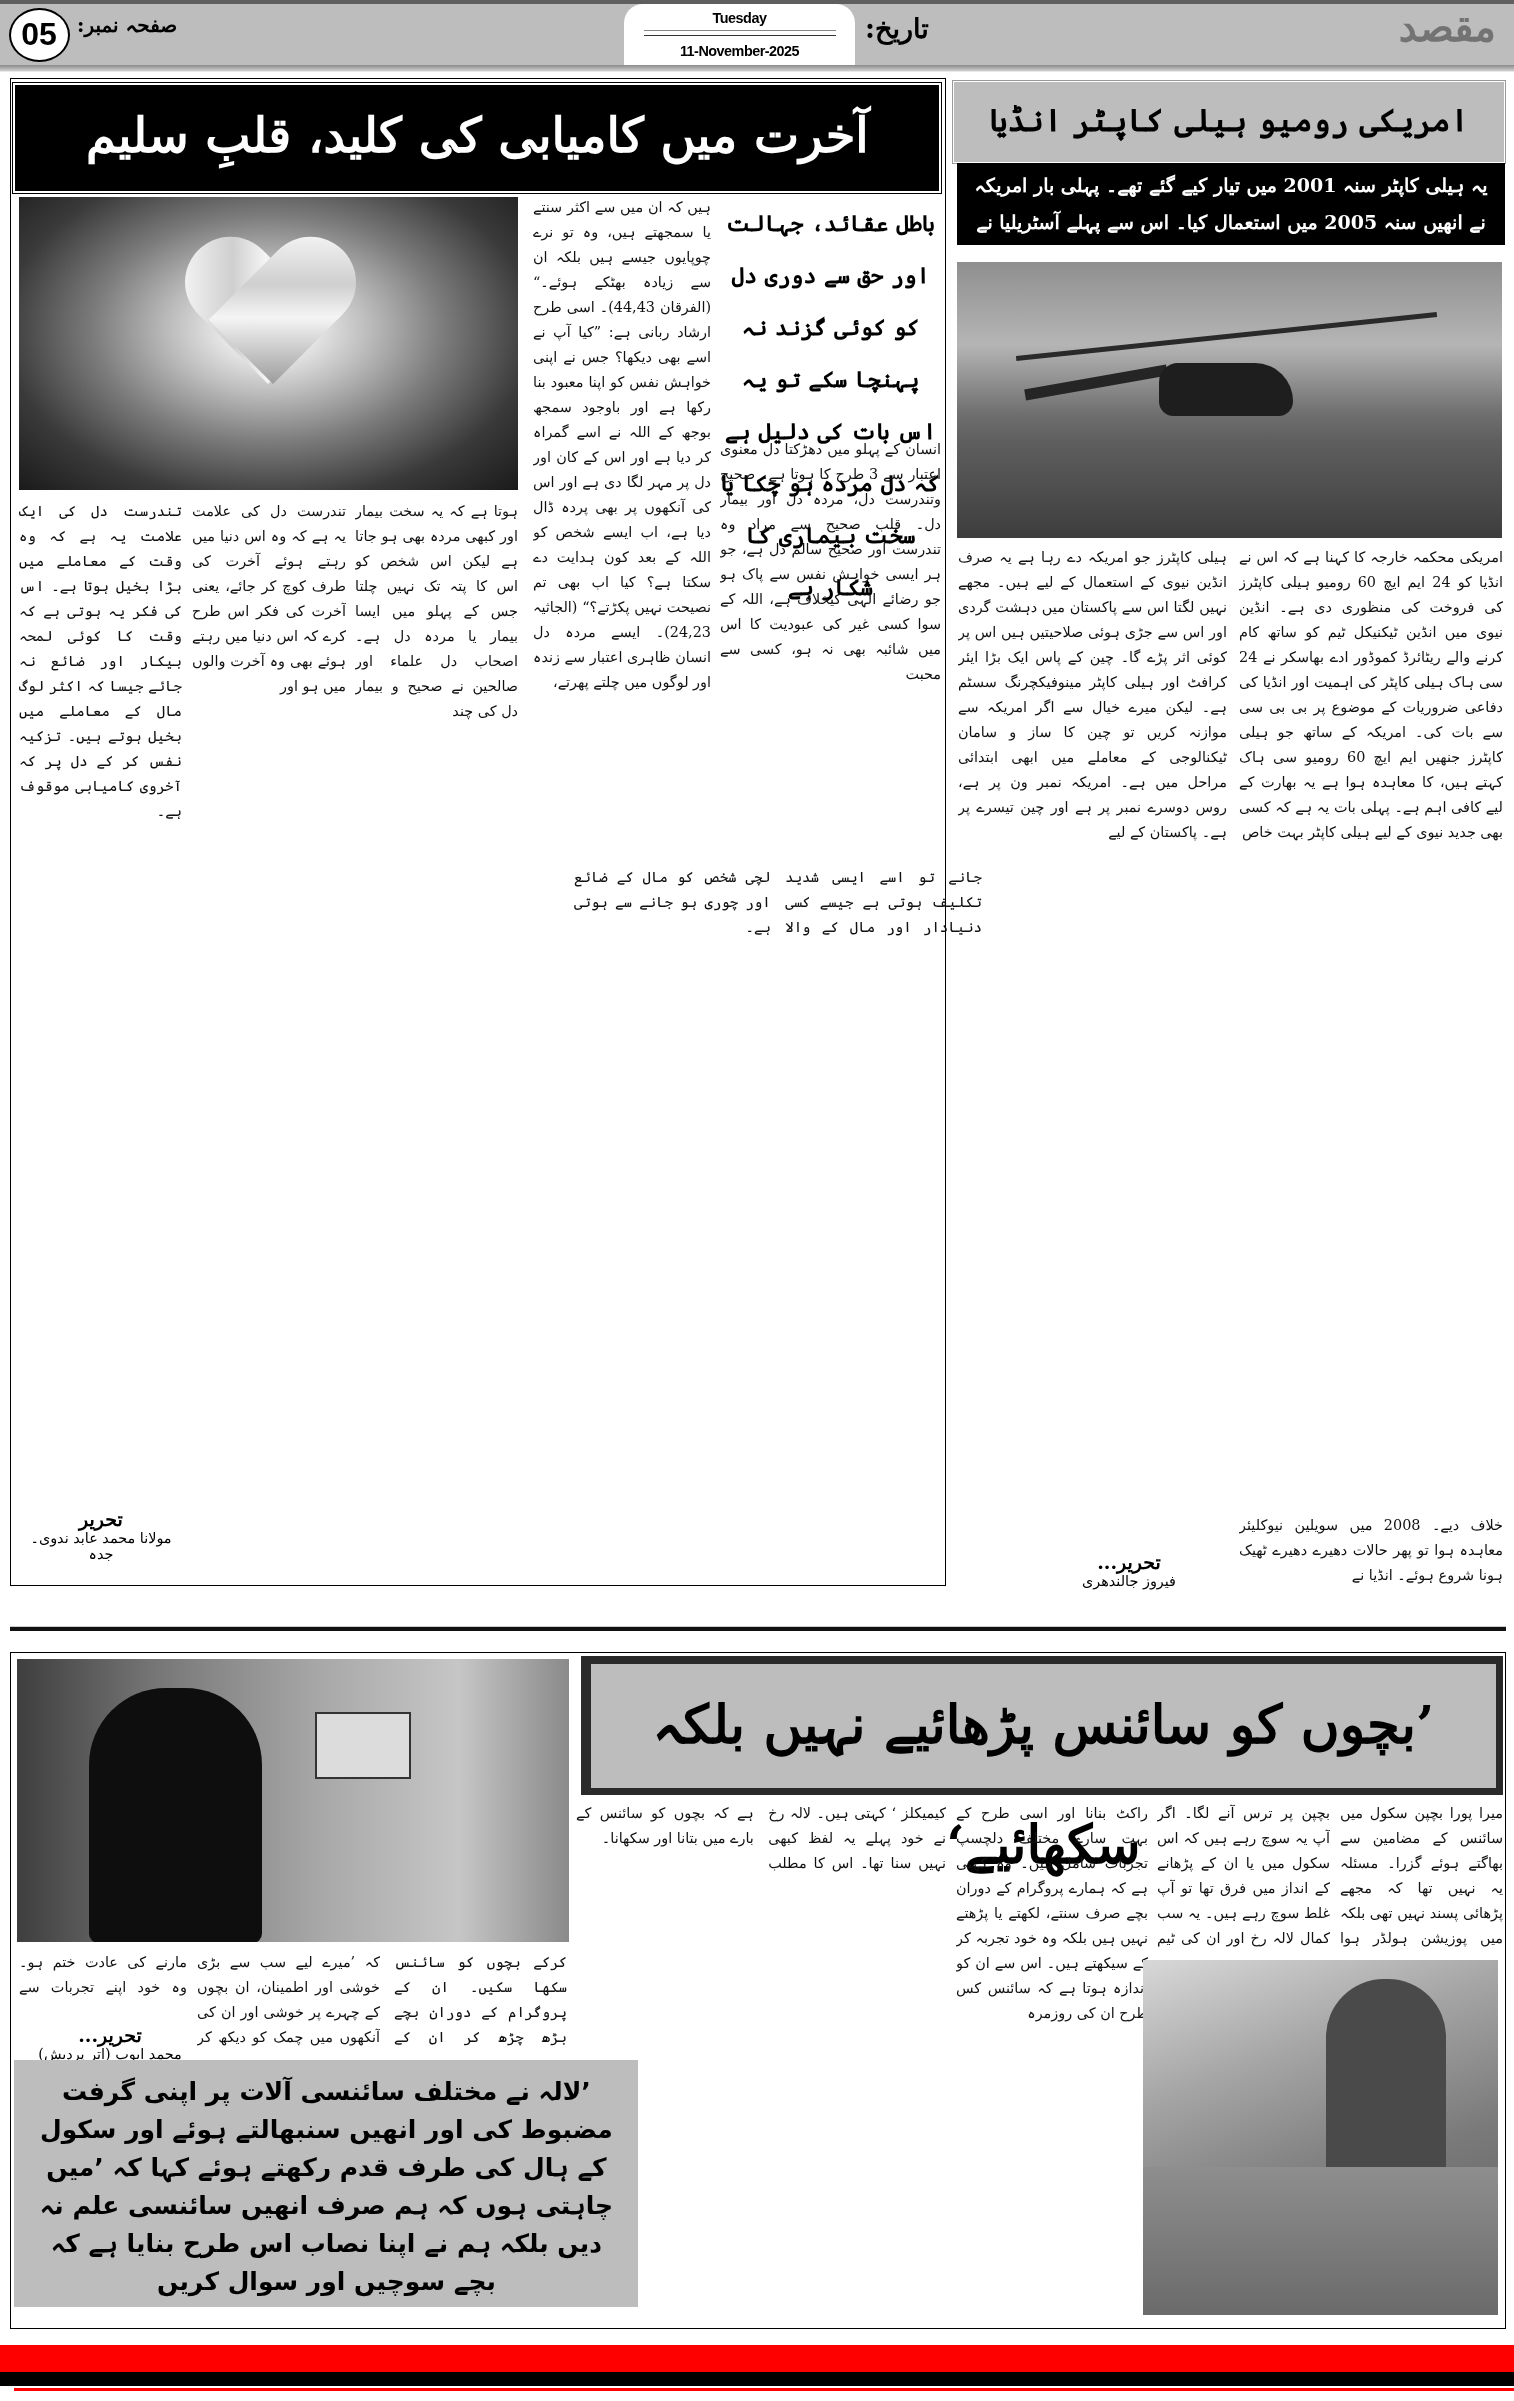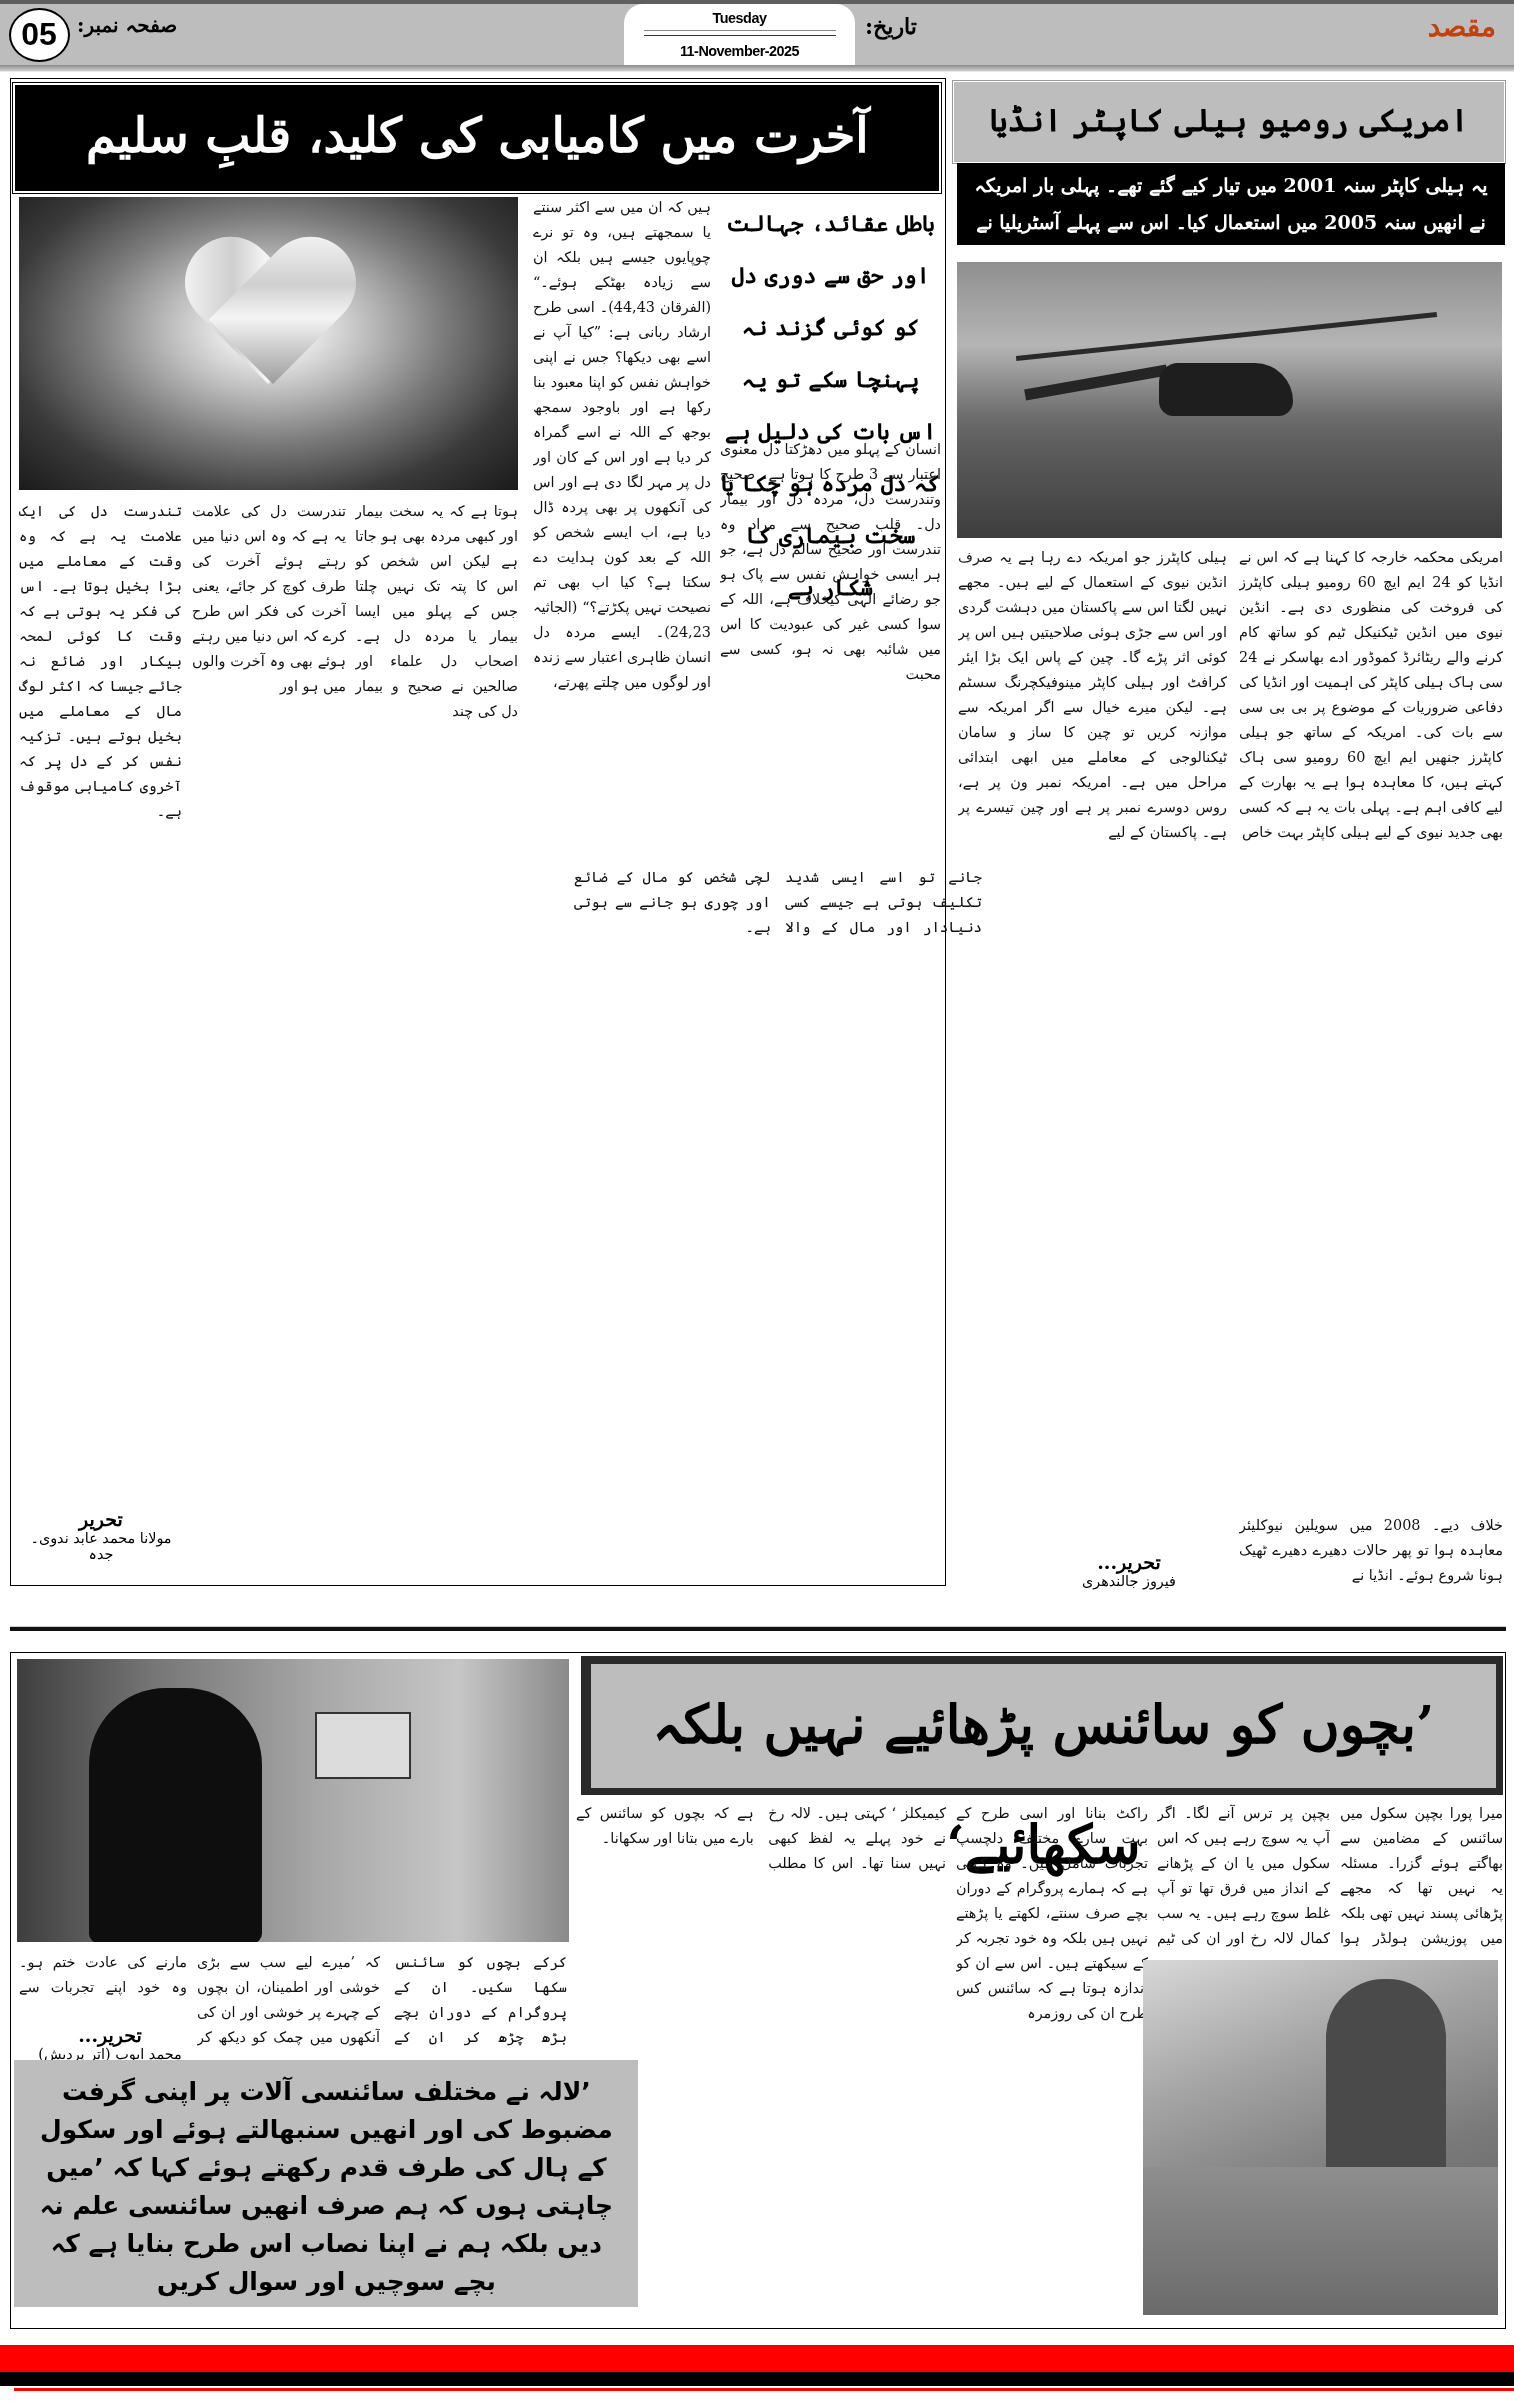--- a/index.html
+++ b/index.html
@@ -5,22 +5,22 @@
   * { box-sizing: border-box; margin: 0; padding: 0; }
   html, body { width: 1515px; height: 2401px; background: #ffffff; overflow: hidden; }
   body { font-family: "DejaVu Sans", sans-serif; color: #000; position: relative; direction: ltr; }
 
   
   .topbar { position: absolute; left: 0; top: 0; width: 1515px; height: 3.8px; background: #5f5f5f; }
   .masthead { position: absolute; left: 0; top: 3.8px; width: 1515px; height: 61px; background: #bdbdbd; }
   .masthead-shadow { position: absolute; left: 0; top: 65px; width: 1515px; height: 6.7px;
     background: linear-gradient(#8a8a8a, #cfcfcf); border-bottom: 1px solid #e9e9e9; }
   .logo { position: absolute; right: 19px; top: 4.8px; height: 53px; width: 86px; text-align: right; direction: rtl; }
-  .logo-main { font-family: "DejaVu Serif", serif; font-size: 28px; font-weight: bold; line-height: 43px; color: #c2410c; }
-  .date-label { position: absolute; left: 865px; top: 13.4px; font-family: "DejaVu Serif", serif; font-size: 22px; font-weight: bold; direction: rtl; }
+  .logo-main { font-family: "DejaVu Serif", serif; font-size: 40px; font-weight: bold; line-height: 43px; color: #737373; }
+  .date-label { position: absolute; left: 865px; top: 13.4px; font-family: "DejaVu Serif", serif; font-size: 27px; font-weight: bold; direction: rtl; }
   .date-box { position: absolute; left: 624px; top: 3.8px; width: 231px; height: 61px; background: #ffffff;
     border-radius: 19px 19px 0 0; text-align: center; font-family: "Liberation Sans", sans-serif; }
   .date-day { font-size: 14.4px; font-weight: bold; margin-top: 6.7px; letter-spacing: -0.5px; }
   .date-rule { width: 192px; margin: 3.8px auto 0; height: 5.8px; border-top: 1px solid #888; border-bottom: 1px solid #333; }
   .date-full { font-size: 14.4px; font-weight: bold; margin-top: 6.7px; letter-spacing: -0.5px; }
   .page-no-label { position: absolute; left: 77px; top: 13.4px; font-family: "DejaVu Serif", serif; font-size: 20px; font-weight: bold; direction: rtl; }
   .page-no { position: absolute; left: 8.6px; top: 7.7px; width: 61px; height: 54px; border-radius: 50%;
     border: 2.9px solid #000; background: #fff; font-family: "Liberation Sans", sans-serif; font-size: 32px; font-weight: bold;
     text-align: center; line-height: 48px; }
 

